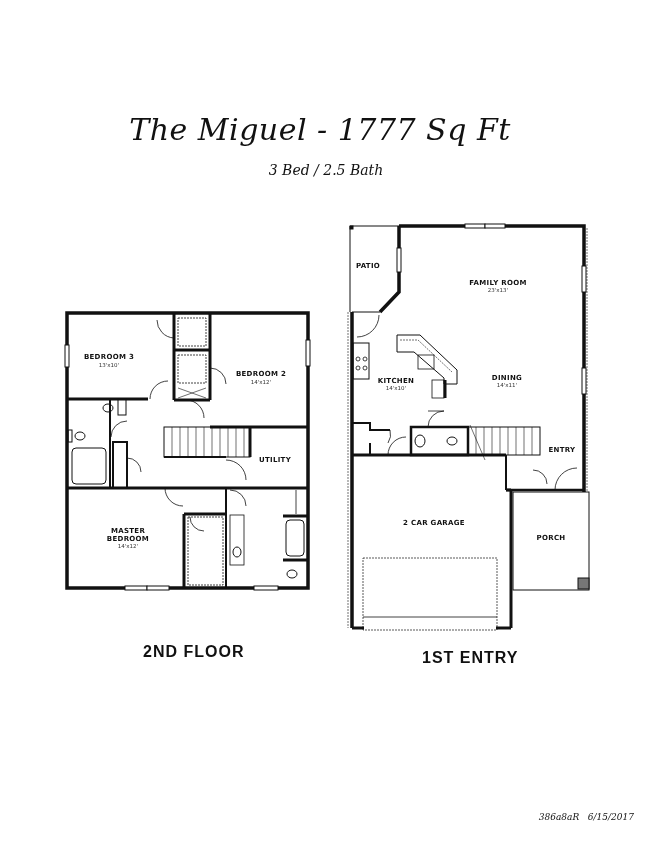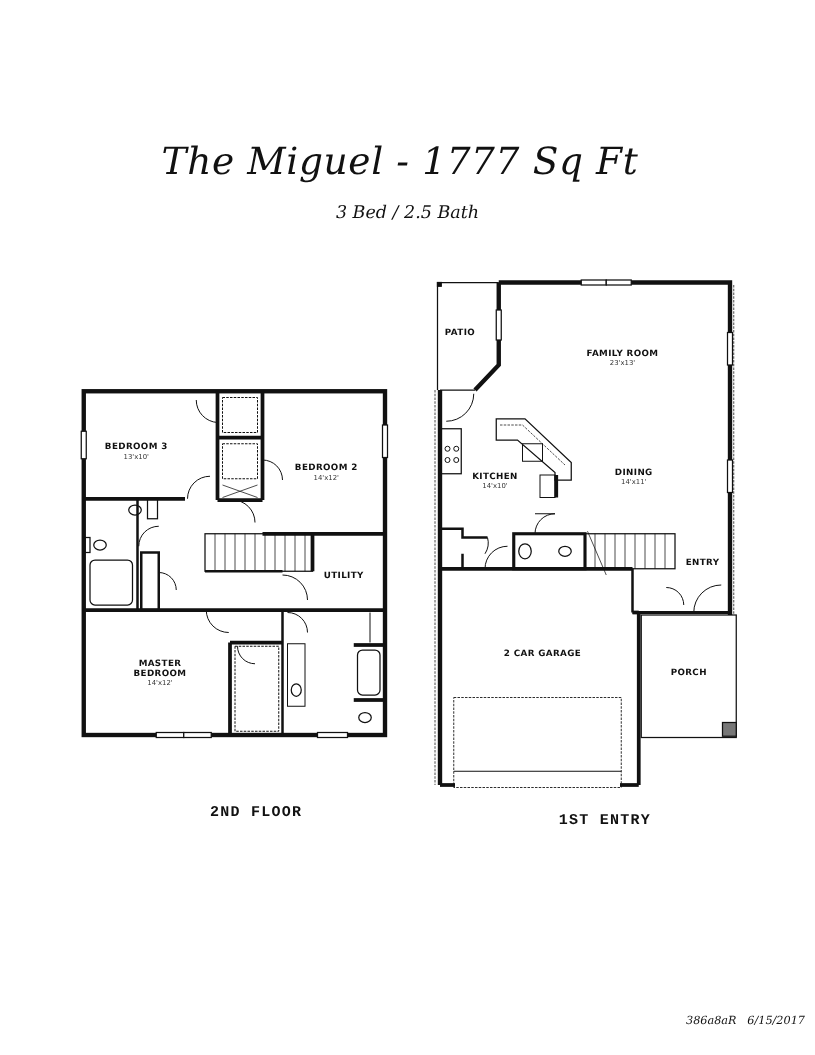--- a/index.html
+++ b/index.html
@@ -2,22 +2,22 @@
 <html><head>
 <meta charset="utf-8">
 <style>
   html, body { margin:0; padding:0; background:#ffffff; }
   body { width:652px; height:844px; position:relative; overflow:hidden; font-family:"DejaVu Serif", serif; color:#111; }
   .title { position:absolute; left:0; width:640px; top:112px; text-align:center; font-family:"DejaVu Serif", serif; font-style:italic; font-size:30px; letter-spacing:0.5px; }
   .subtitle { position:absolute; left:0; width:652px; top:162px; text-align:center; font-family:"DejaVu Serif", serif; font-style:italic; font-size:14px; }
   .plan { position:absolute; left:0; top:0; }
   .lbl { font-family:"DejaVu Sans", sans-serif; font-size:7px; font-weight:bold; letter-spacing:0.3px; fill:#111; }
   .dim { font-family:"DejaVu Sans", sans-serif; font-size:5.5px; fill:#333; }
-  .floor-label { position:absolute; font-family:Liberation Mono, monospace; font-size:12px; font-weight:bold; letter-spacing:1px;margin-left:25px; }
-  .footer { position:absolute; right:8px; top:812px; font-family:"DejaVu Serif", serif; font-style:italic; font-size:9px; }
+  .floor-label { position:absolute; font-family:Liberation Sans, sans-serif; font-size:16px; font-weight:bold; letter-spacing:1px; }
+  .footer { position:absolute; right:18px; top:812px; font-family:"DejaVu Serif", serif; font-style:italic; font-size:9px; }
 </style>
 </head>
 <body>
 
 <div class="title">The Miguel - 1777 Sq Ft</div>
 <div class="subtitle">3 Bed / 2.5 Bath</div>
 
 <svg class="plan" width="652" height="844" viewBox="0 0 652 844">
 
   <g stroke="#111" fill="none">

